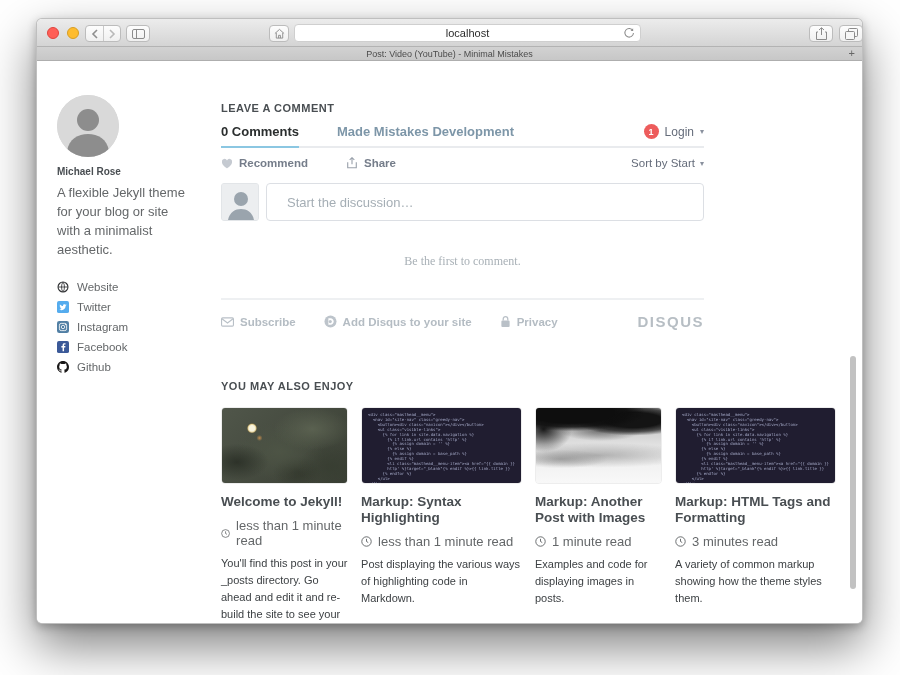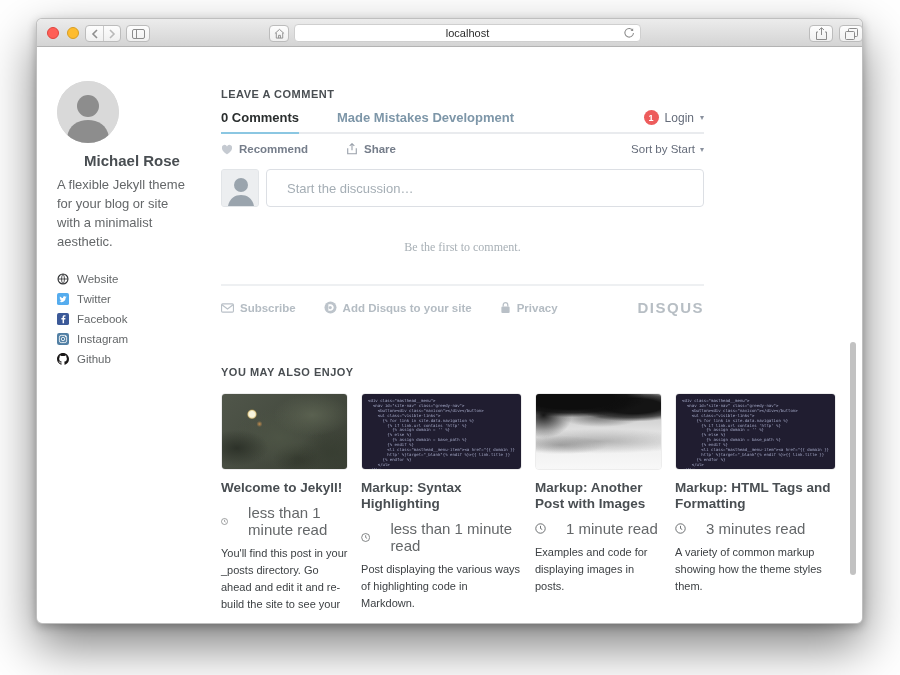--- a/index.html
+++ b/index.html
@@ -44,21 +44,21 @@
   .newtab { position:absolute; right:7px; top:0; font-size:11px; color:#666; line-height:13px; }
 
   
   .content { position:relative; width:100%; height:563px; background:#ffffff; overflow:hidden; }
   .scroll-thumb { position:absolute; left:813px; top:295px; width:6px; height:233px;
                   border-radius:3px; background:#c2c2c2; }
 
   
   .sidebar { position:absolute; left:20px; top:34px; width:150px; }
   .avatar { width:62px; height:62px; border-radius:50%; background:#d6d6d6; overflow:hidden; }
-  .author-name { margin-top:9px; font-size:15px; font-weight:700; color:#494e52;text-align:center; }
+  .author-name { margin-top:9px; font-size:10px; font-weight:700; color:#494e52; }
   .author-bio { margin-top:7px; font-size:13px; line-height:1.45; color:#646769; width:132px; }
   .author-links { margin-top:18px; }
   .alink { display:flex; align-items:center; gap:8px; height:20px; font-size:11.5px; color:#646769; cursor:pointer; }
   .alink .ic { width:12px; height:12px; display:inline-flex; }
 
   
   .main { position:absolute; left:184px; top:41px; width:615px; }
   .section-h { font-size:11px; font-weight:700; letter-spacing:.5px; color:#494e52; }
 
   .disqus { width:483px; }
@@ -89,21 +89,21 @@
   .dq-footer { display:flex; align-items:center; padding-top:13px; }
   .dq-flink { display:flex; align-items:center; gap:6px; font-size:11.5px; font-weight:600; color:#b4bcc3; cursor:pointer; }
   .dq-flink + .dq-flink { margin-left:28px; }
   .dq-logo { margin-left:auto; font-size:15px; font-weight:800; letter-spacing:1.5px; color:#b7bec4; cursor:pointer; }
 
   
   .related { margin-top:50px; }
   .cards { margin-top:15px; display:grid; grid-template-columns:repeat(4,1fr); gap:13px; }
   .card-img { width:100%; height:77px; border-radius:4px; border:1px solid #ededed; overflow:hidden; cursor:pointer; }
   .card-title { margin-top:10px; font-size:13.5px; font-weight:700; color:#494e52; line-height:1.2; cursor:pointer; }
-  .card-meta { margin-top:8px; display:flex; align-items:center; gap:20px; font-size:15px; color:#646769; }
+  .card-meta { margin-top:8px; display:flex; align-items:center; gap:6px; font-size:13px; color:#646769; }
   .card-excerpt { margin-top:7px; font-size:11px; line-height:1.55; color:#3d4144; }
 
   .img-green { width:100%; height:100%;
     background:
       radial-gradient(circle 7px at 24% 27%, #f8f4de 0 40%, #e6d49c 55%, rgba(140,120,70,.55) 68%, transparent 75%),
       radial-gradient(circle 4px at 30% 40%, rgba(214,150,80,.85), transparent 75%),
       radial-gradient(ellipse 45px 26px at 12% 72%, #2d3229, transparent 70%),
       radial-gradient(ellipse 55px 30px at 72% 28%, #5a6150, transparent 70%),
       radial-gradient(ellipse 48px 34px at 88% 78%, #383e32, transparent 70%),
       radial-gradient(ellipse 60px 38px at 46% 58%, #4d5445, transparent 75%),
@@ -180,20 +180,24 @@
           </svg>
       </div>
       <div class="tb-btn" style="left:802px; width:24px;">
         <svg width="13" height="12" viewBox="0 0 13 12">
             <rect x="3.5" y="0.5" width="9" height="8" rx="1" fill="none" stroke="#8b8b8b"></rect>
             <rect x="0.5" y="3.5" width="9" height="8" rx="1" fill="#f6f6f6" stroke="#8b8b8b"></rect>
           </svg>
       </div>
     </div>
 
+    <div class="tabbar">
+      <span class="tabtitle">Post: Video (YouTube) - Minimal Mistakes</span>
+      <span class="newtab">+</span>
+    </div>
 
     <div class="content">
 
       <div class="sidebar">
         <div class="avatar">
           <svg width="62" height="62" viewBox="0 0 62 62">
               <circle cx="31" cy="31" r="31" fill="#d9d9d9"></circle>
               <circle cx="31" cy="25" r="11" fill="#8d8d8d"></circle>
               <path d="M10 56c2-12 11-17 21-17s19 5 21 17a31 31 0 0 1-42 0z" fill="#8d8d8d"></path>
             </svg>
@@ -216,36 +220,36 @@
               <svg width="12" height="12" viewBox="0 0 16 16">
                   <rect width="16" height="16" rx="2.5" fill="#55acee"></rect>
                   <path d="M13 5.2c-.36.16-.74.27-1.14.32.41-.25.72-.64.87-1.1-.38.23-.81.39-1.26.48A1.98 1.98 0 0 0 8 6.25c0 .15.02.3.05.45-1.65-.08-3.11-.87-4.09-2.07-.17.29-.27.64-.27 1 0 .69.35 1.3.89 1.65-.33-.01-.63-.1-.9-.25v.03c0 .96.68 1.77 1.6 1.95-.17.05-.35.07-.53.07-.13 0-.26-.01-.38-.04.26.79.99 1.37 1.86 1.38A3.98 3.98 0 0 1 3 11.3c.86.55 1.88.88 2.97.88 3.57 0 5.52-2.96 5.52-5.52v-.25c.38-.28.71-.62.97-1.01z" fill="#fff"></path>
                 </svg>
             </span>
             <span>Twitter</span>
           </div>
           <div class="alink">
             <span class="ic">
               <svg width="12" height="12" viewBox="0 0 16 16">
-                  <rect width="16" height="16" rx="2.5" fill="#3b5998"></rect>
-                  <path d="M9.4 13.5V8.7H11l.25-1.9H9.4V5.6c0-.55.15-.92.94-.92h1V3c-.17-.02-.77-.07-1.46-.07-1.45 0-2.44.88-2.44 2.5v1.34H5.8v1.9h1.64v4.83z" fill="#fff"></path>
-                </svg>
-            </span>
-            <span>Facebook</span>
-          </div>
-          <div class="alink">
-            <span class="ic">
-              <svg width="12" height="12" viewBox="0 0 16 16">
                   <rect width="16" height="16" rx="3" fill="#517fa4"></rect>
                   <rect x="3.2" y="3.2" width="9.6" height="9.6" rx="2.4" fill="none" stroke="#fff" stroke-width="1.1"></rect>
                   <circle cx="8" cy="8" r="2.3" fill="none" stroke="#fff" stroke-width="1.1"></circle>
                   <circle cx="11.2" cy="4.8" r="0.8" fill="#fff"></circle>
                 </svg>
             </span>
             <span>Instagram</span>
+          </div>
+          <div class="alink">
+            <span class="ic">
+              <svg width="12" height="12" viewBox="0 0 16 16">
+                  <rect width="16" height="16" rx="2.5" fill="#3b5998"></rect>
+                  <path d="M9.4 13.5V8.7H11l.25-1.9H9.4V5.6c0-.55.15-.92.94-.92h1V3c-.17-.02-.77-.07-1.46-.07-1.45 0-2.44.88-2.44 2.5v1.34H5.8v1.9h1.64v4.83z" fill="#fff"></path>
+                </svg>
+            </span>
+            <span>Facebook</span>
           </div>
           <div class="alink">
             <span class="ic">
               <svg width="12" height="12" viewBox="0 0 16 16">
                   <path d="M8 0C3.58 0 0 3.58 0 8c0 3.54 2.29 6.53 5.47 7.59.4.07.55-.17.55-.38 0-.19-.01-.82-.01-1.49-2.01.37-2.53-.49-2.69-.94-.09-.23-.48-.94-.82-1.13-.28-.15-.68-.52-.01-.53.63-.01 1.08.58 1.23.82.72 1.21 1.87.87 2.33.66.07-.52.28-.87.51-1.07-1.78-.2-3.64-.89-3.64-3.95 0-.87.31-1.59.82-2.15-.08-.2-.36-1.02.08-2.12 0 0 .67-.21 2.2.82.64-.18 1.32-.27 2-.27s1.36.09 2 .27c1.53-1.04 2.2-.82 2.2-.82.44 1.1.16 1.92.08 2.12.51.56.82 1.27.82 2.15 0 3.07-1.87 3.75-3.65 3.95.29.25.54.73.54 1.48 0 1.07-.01 1.93-.01 2.2 0 .21.15.46.55.38A8.01 8.01 0 0 0 16 8c0-4.42-3.58-8-8-8z" fill="#191717"></path>
                 </svg>
             </span>
             <span>Github</span>
           </div>
         </div>

